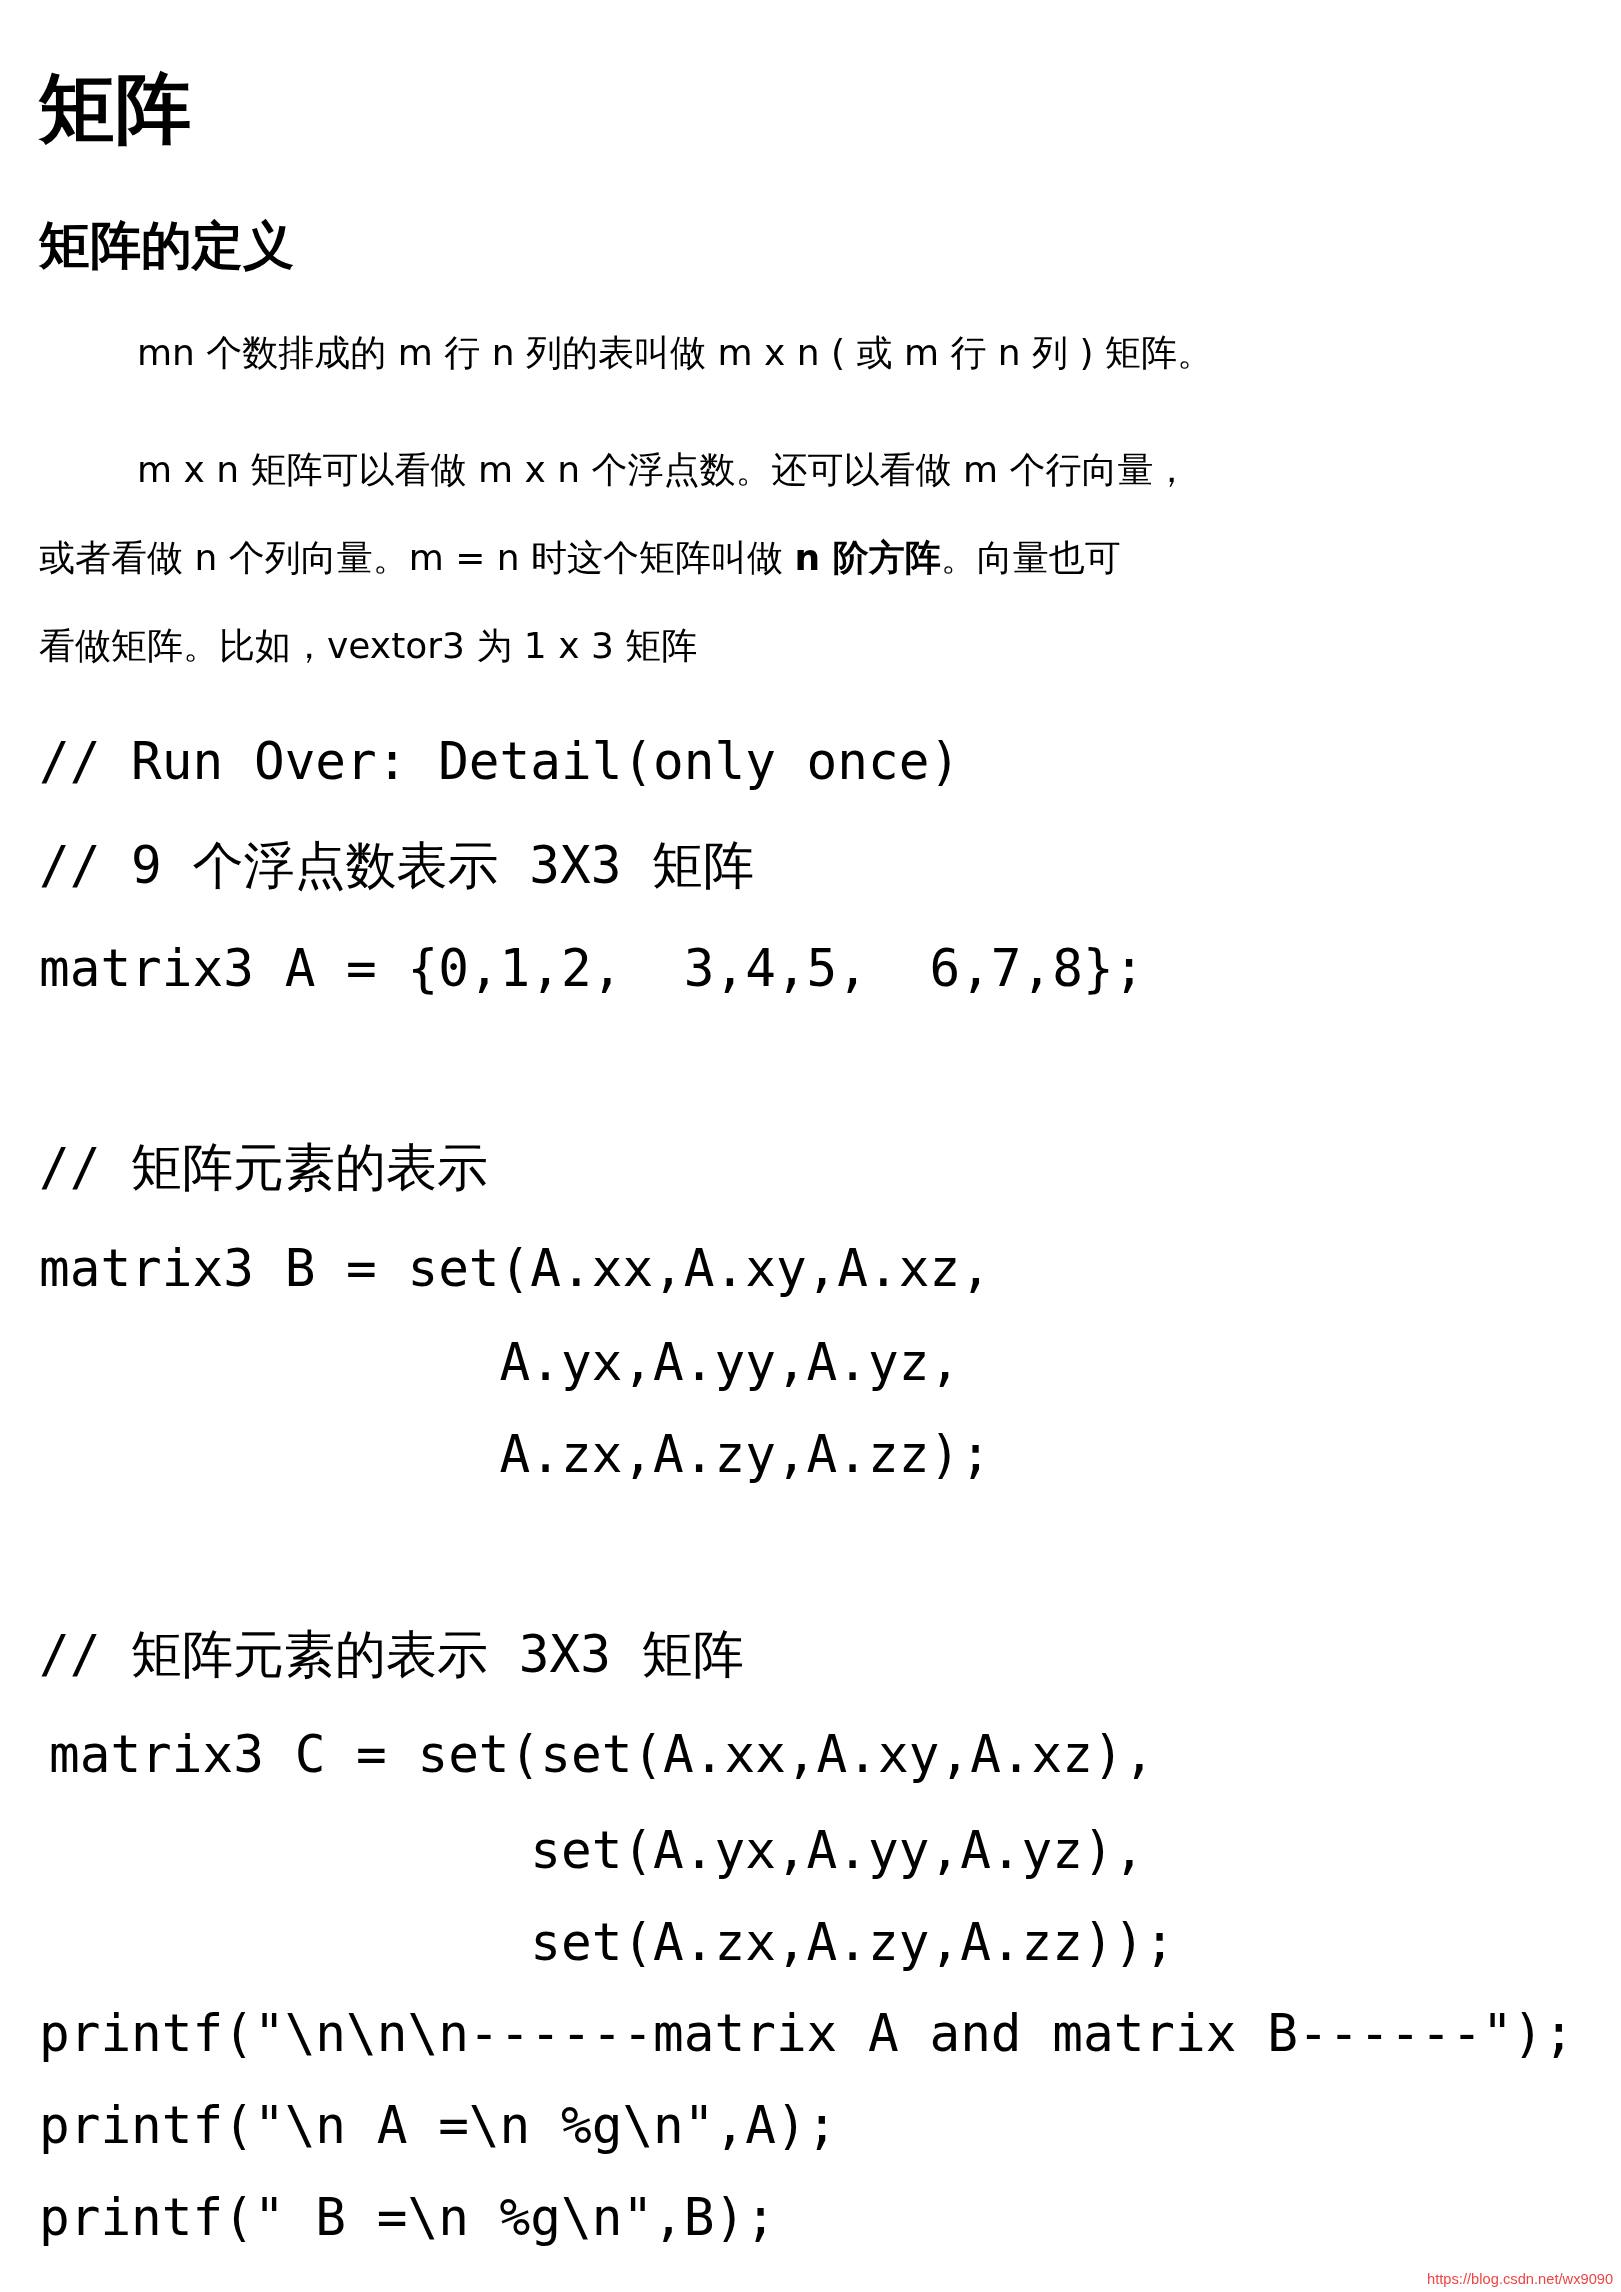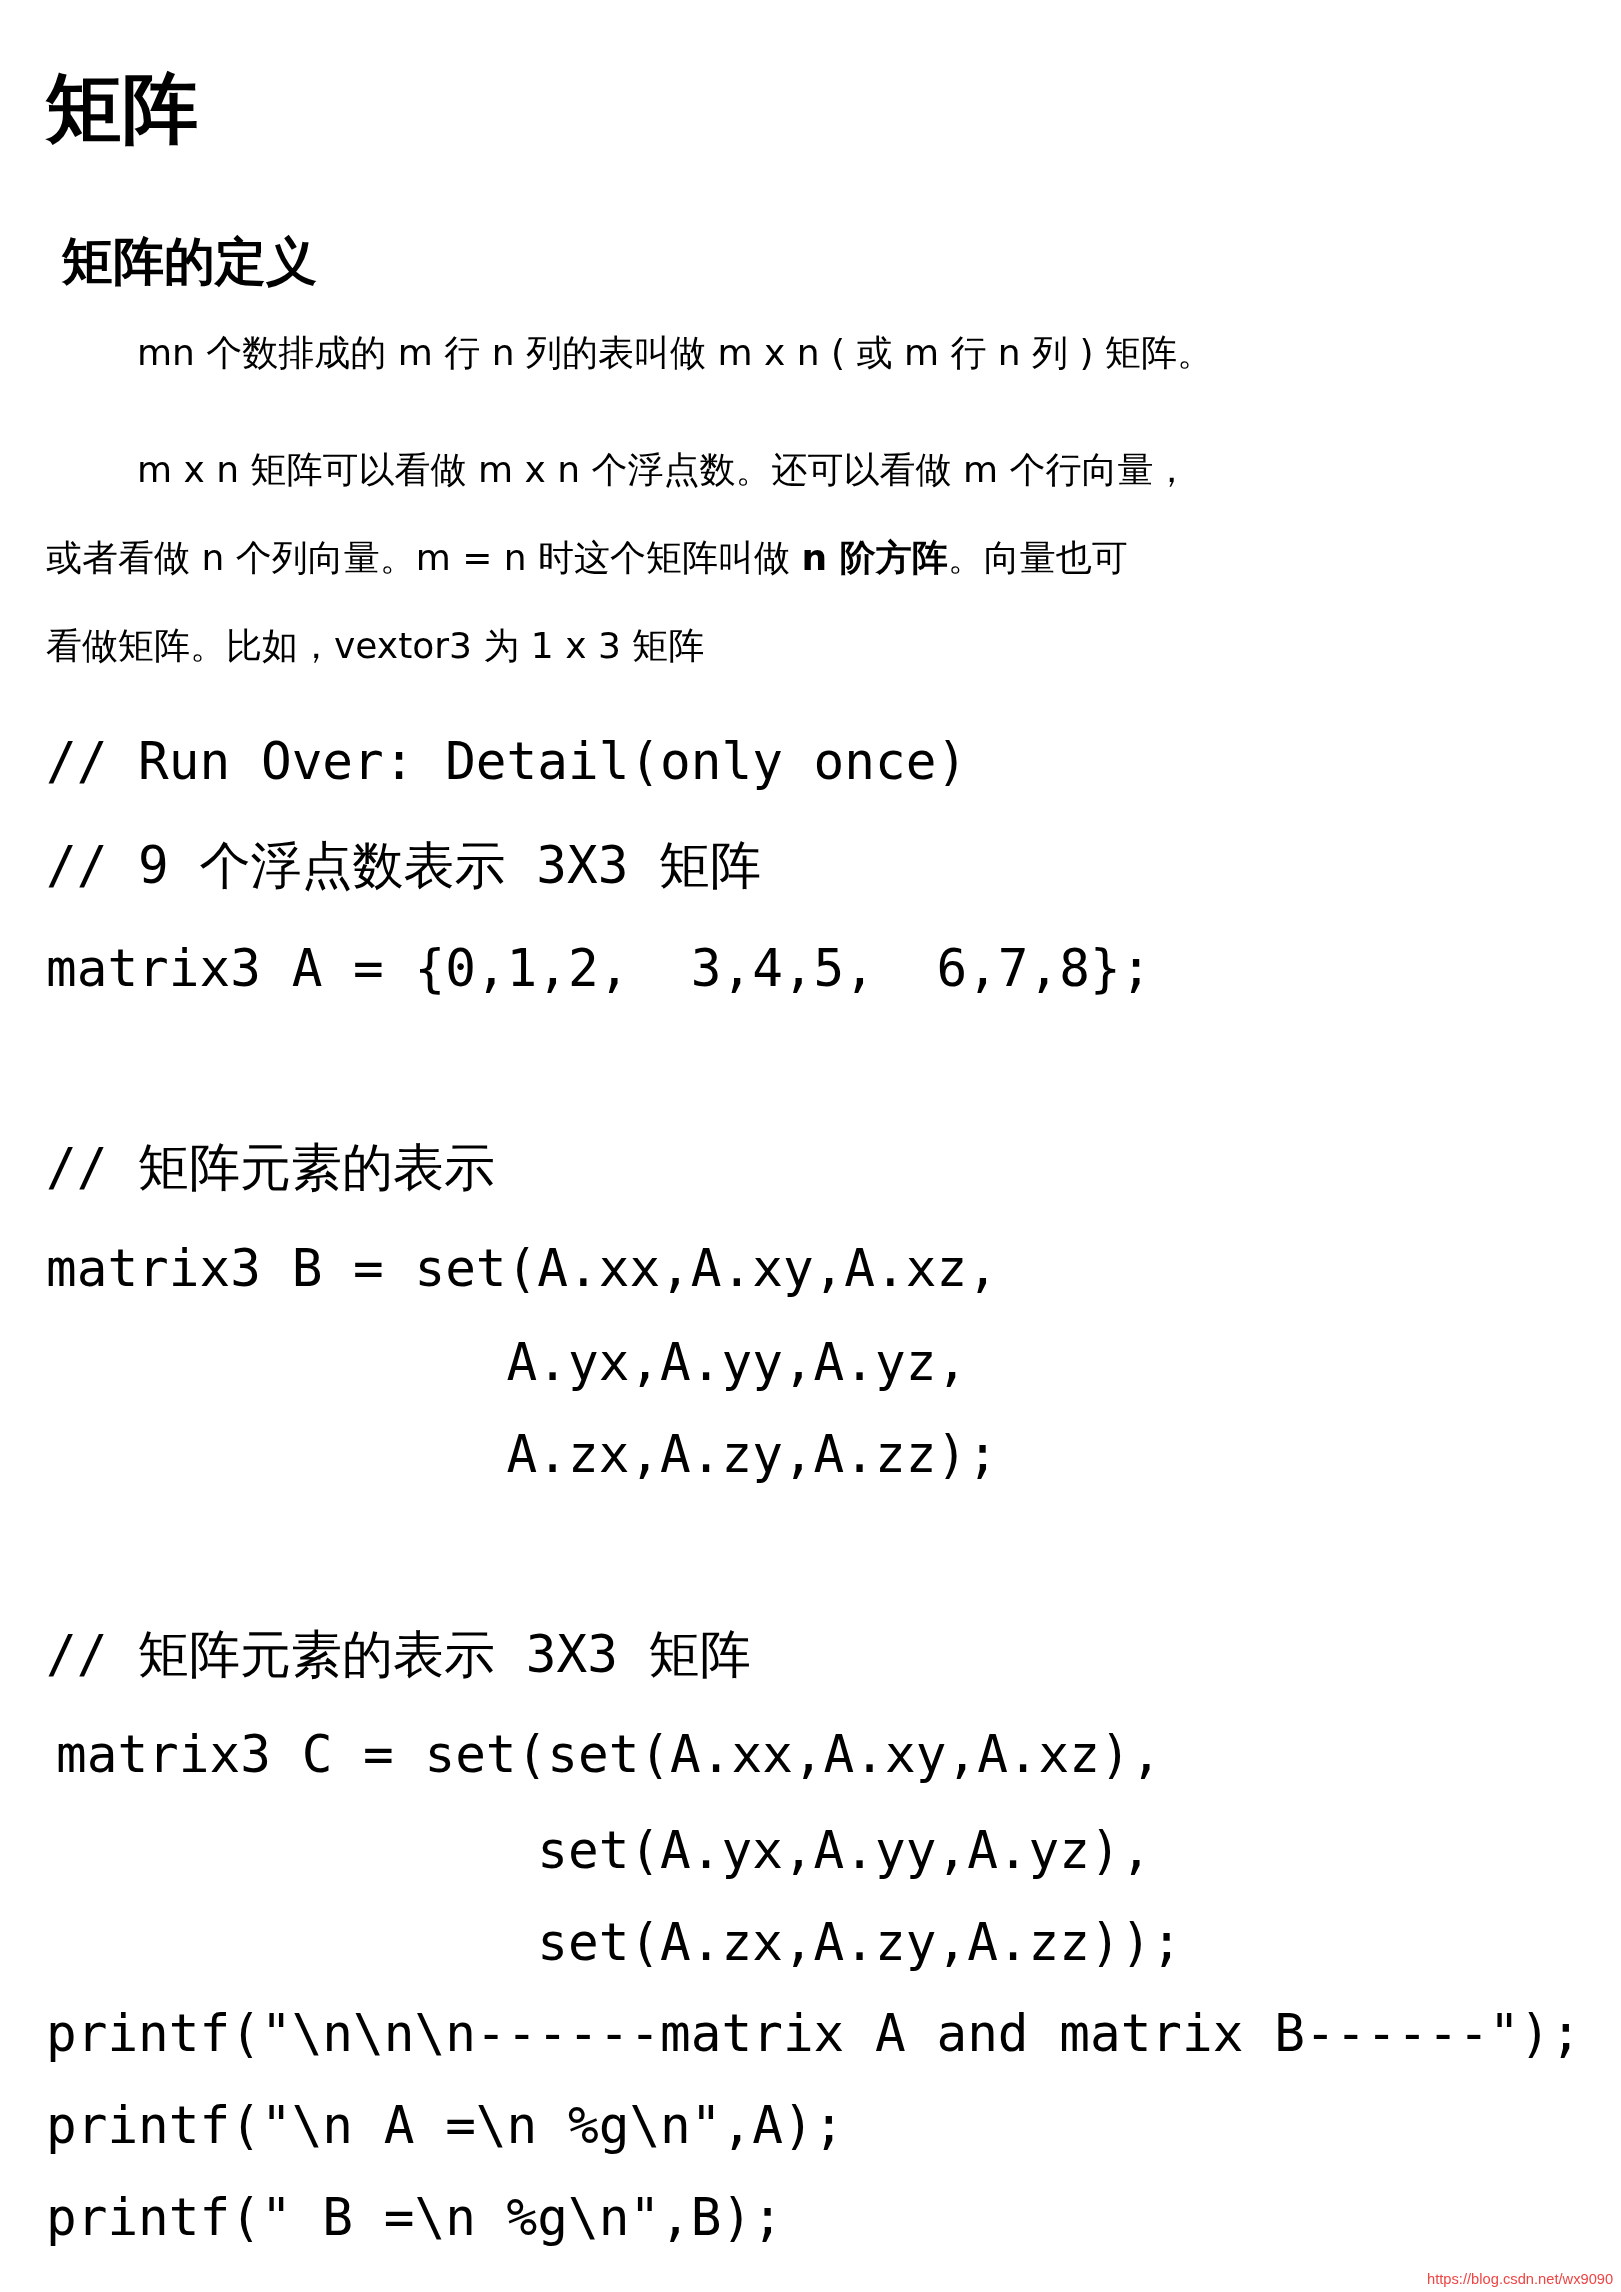--- a/index.html
+++ b/index.html
@@ -10,21 +10,21 @@
     body {
       width: 1621px;
       height: 2293px;
       position: relative;
       overflow: hidden;
       color: #000000;
       font-family: "DejaVu Sans", "Liberation Sans", sans-serif;
     }
     .line {
       position: absolute;
-      left: 46px;
+      left: 39px;
       white-space: pre;
       line-height: 1;
     }
     .title {
       font-size: 76px;
       font-weight: bold;
       top: 71px;
     }
     .subtitle {
       font-size: 51px;
@@ -49,21 +49,21 @@
       font-size: 14.7px;
       color: #ef4444;
       white-space: nowrap;
     }
   </style>
 </head>
 <body>
 
 <h1 class="line title" style="margin:0;">矩阵</h1>
 
-<h2 class="line subtitle" style="margin:16px;">矩阵的定义</h2>
+<h2 class="line subtitle" style="margin:0;">矩阵的定义</h2>
 
 <div>
   <div class="line body-text indent" style="top:335px;">mn 个数排成的 m 行 n 列的表叫做 m x n ( 或 m 行 n 列 ) 矩阵。</div>
 </div>
 
 <div>
   <div class="line body-text indent" style="top:452px;">m x n 矩阵可以看做 m x n 个浮点数。还可以看做 m 个行向量，</div>
   <div class="line body-text" style="top:540px;"><span>或者看做 n 个列向量。m = n 时这个矩阵叫做 </span><span class="bold">n 阶方阵</span><span>。向量也可</span></div>
   <div class="line body-text" style="top:628px;">看做矩阵。比如，vextor3 为 1 x 3 矩阵</div>
 </div>

